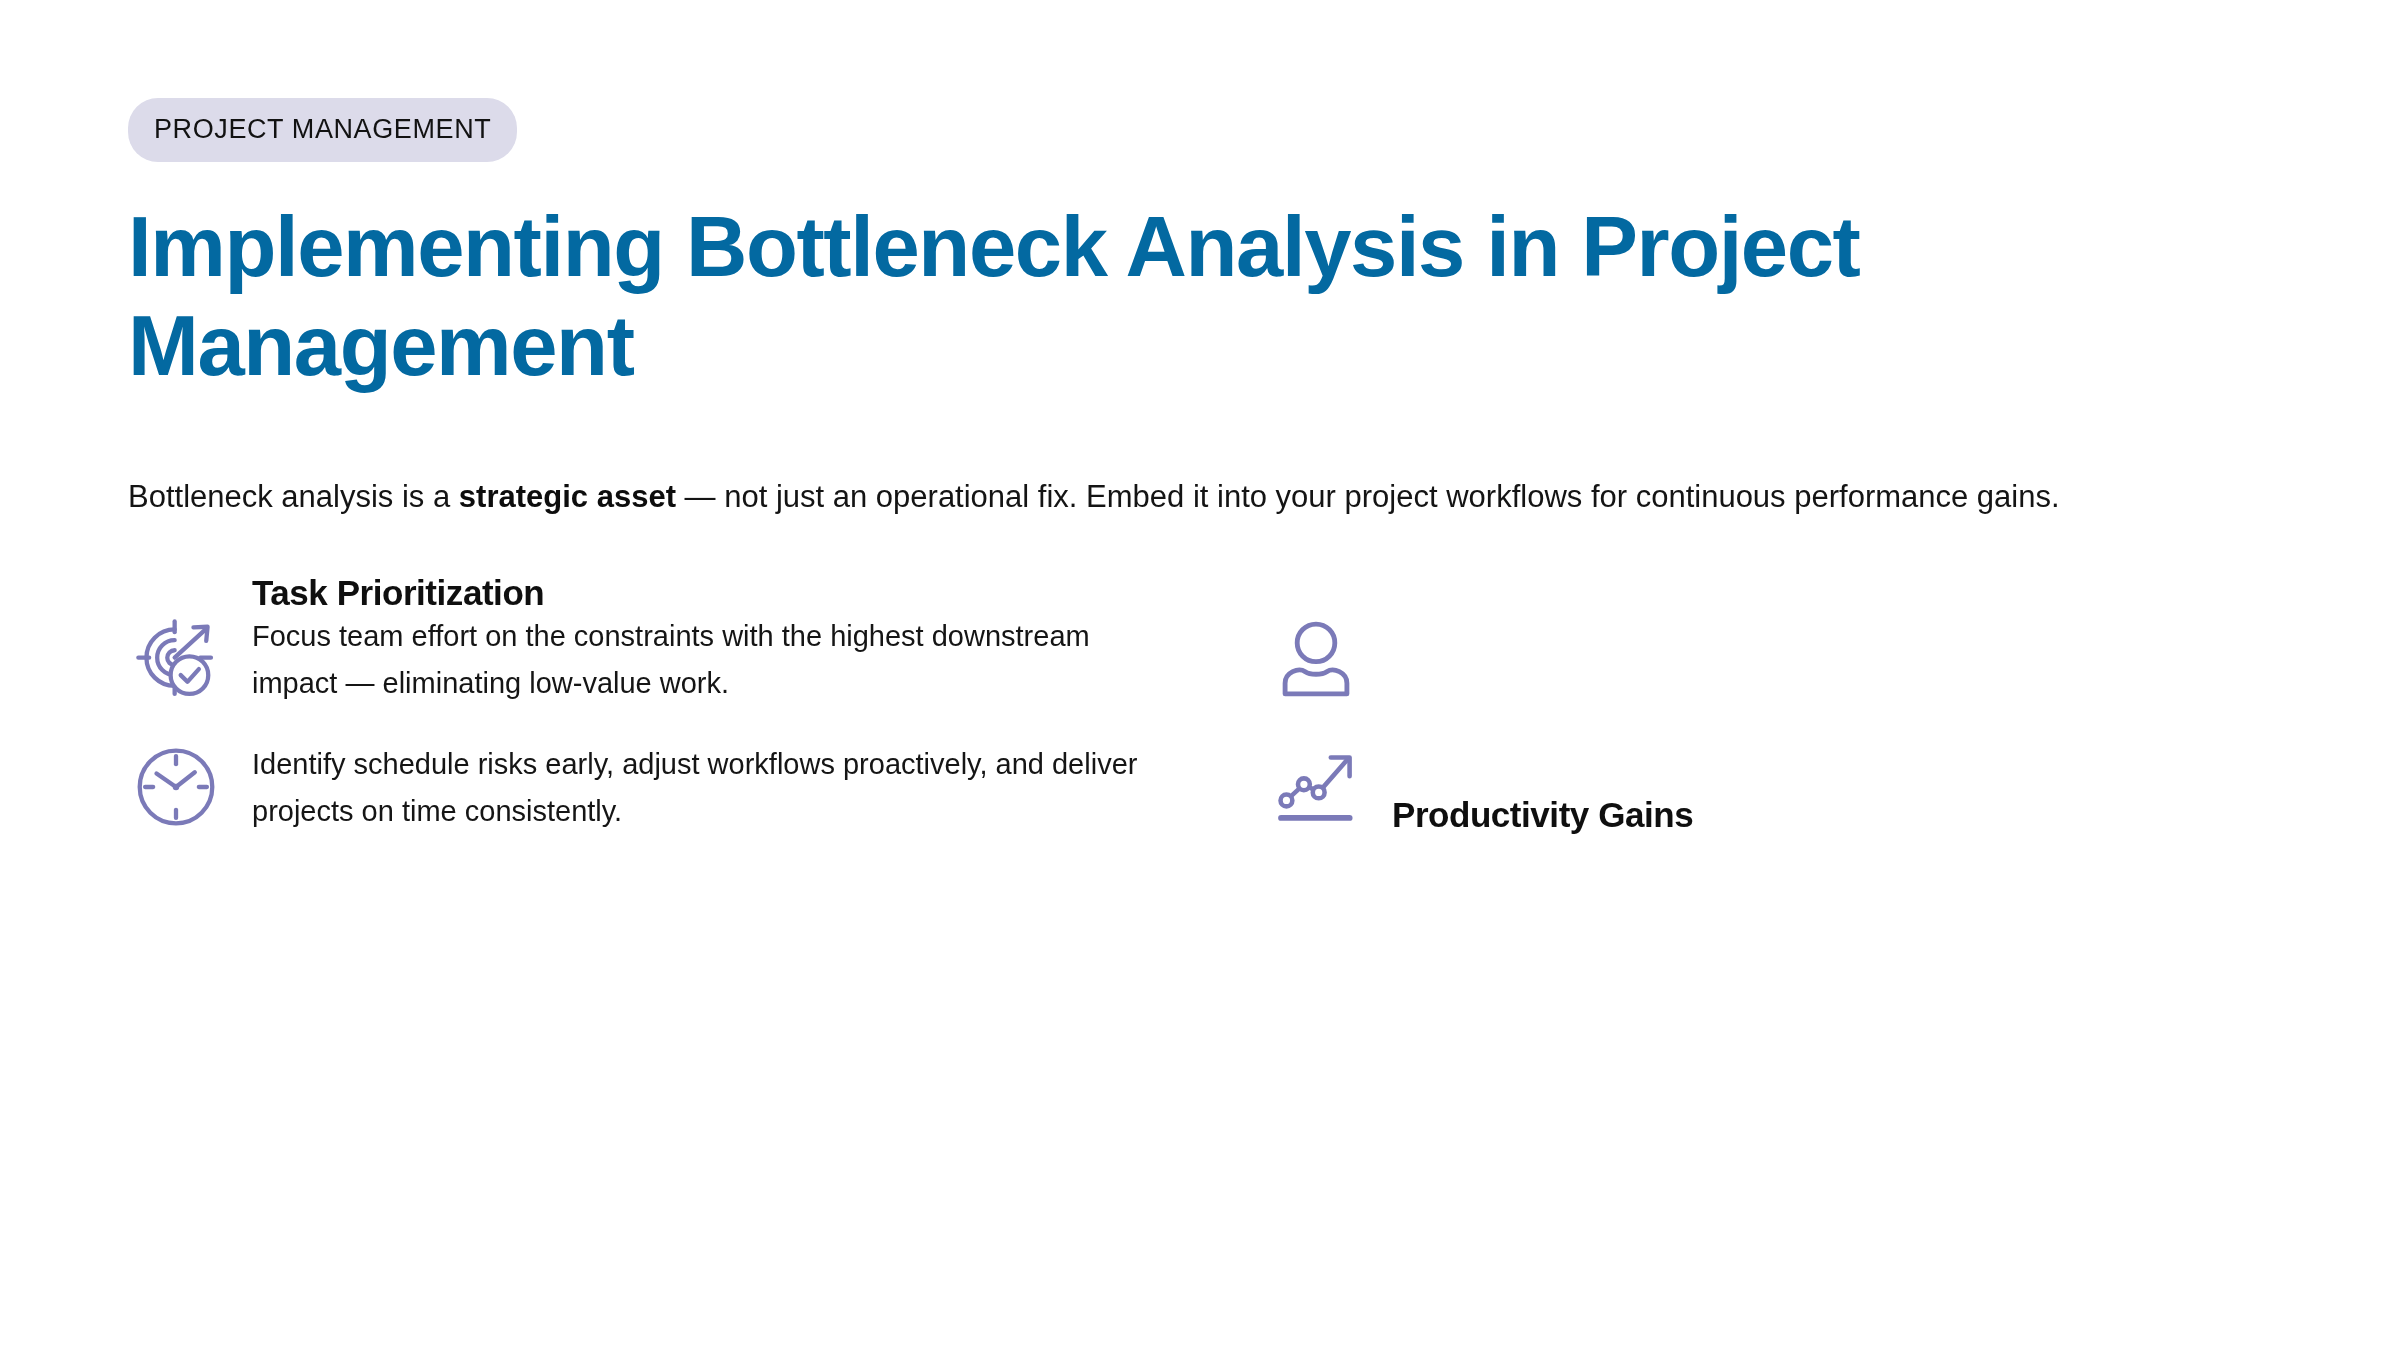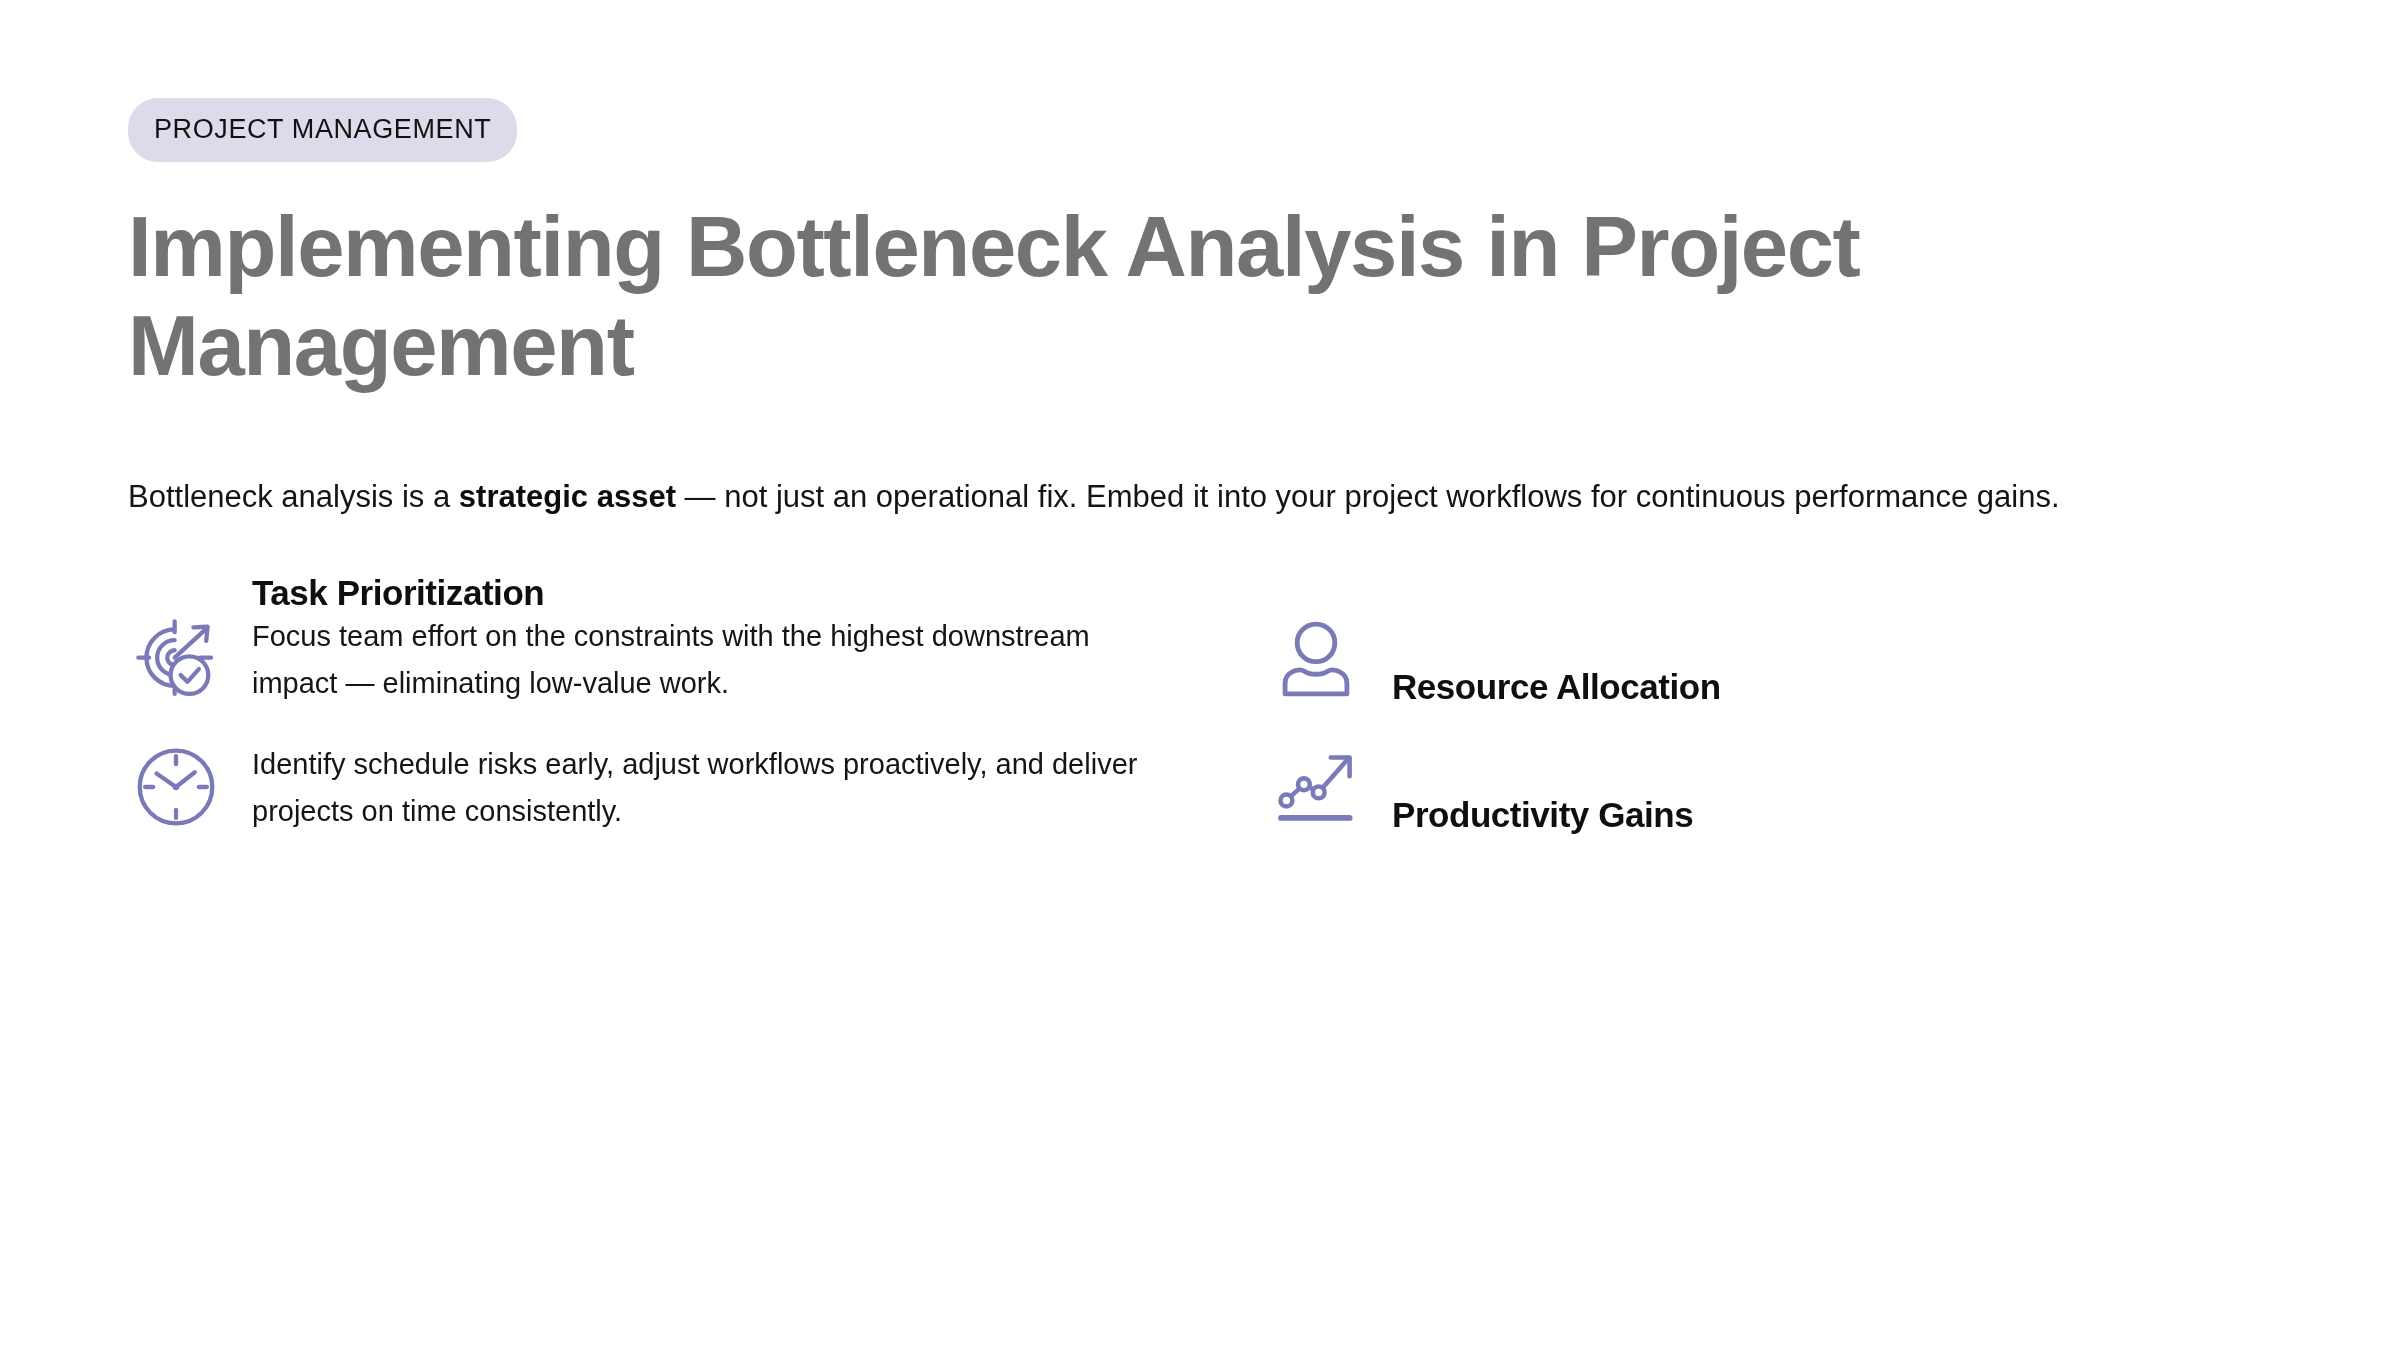--- a/index.html
+++ b/index.html
@@ -26,21 +26,21 @@
     font-size:27px;
     letter-spacing:0.6px;
     line-height:1;
     padding:18px 26px 19px 26px;
     border-radius:30px;
   }
 
   
   .title {
     margin-top:36px;
-    color:#737373;
+    color:#0369a1;
     font-size:85px;
     font-weight:700;
     line-height:1.16;
     letter-spacing:-1.4px;
     max-width:2060px;
   }
 
   
   .intro {
     margin-top:77px;
@@ -129,21 +129,20 @@
     </div>
 
     <div class="feature">
       <div class="feature-icon">
         <svg viewBox="0 0 64 64" fill="none" stroke="#7b7ab8" stroke-width="3.6" stroke-linecap="round" stroke-linejoin="round">
           <circle cx="32" cy="20" r="14"></circle>
           <path d="M9 58 L9 50 C9 42 19 38 24 41.5 C27.5 44 36.5 44 40 41.5 C45 38 55 42 55 50 L55 58 Z"></path>
         </svg>
       </div>
       <div class="feature-body">
-        <div class="feature-title">Resource Allocation</div>
       </div>
     </div>
 
     <div class="feature">
       <div class="feature-icon">
         <svg viewBox="0 0 64 64" fill="none" stroke="#7b7ab8" stroke-width="3.2" stroke-linecap="round" stroke-linejoin="round">
           <circle cx="32" cy="32" r="27"></circle>
           <line x1="32" y1="9" x2="32" y2="15"></line>
           <line x1="32" y1="49" x2="32" y2="55"></line>
           <line x1="9" y1="32" x2="15" y2="32"></line>

